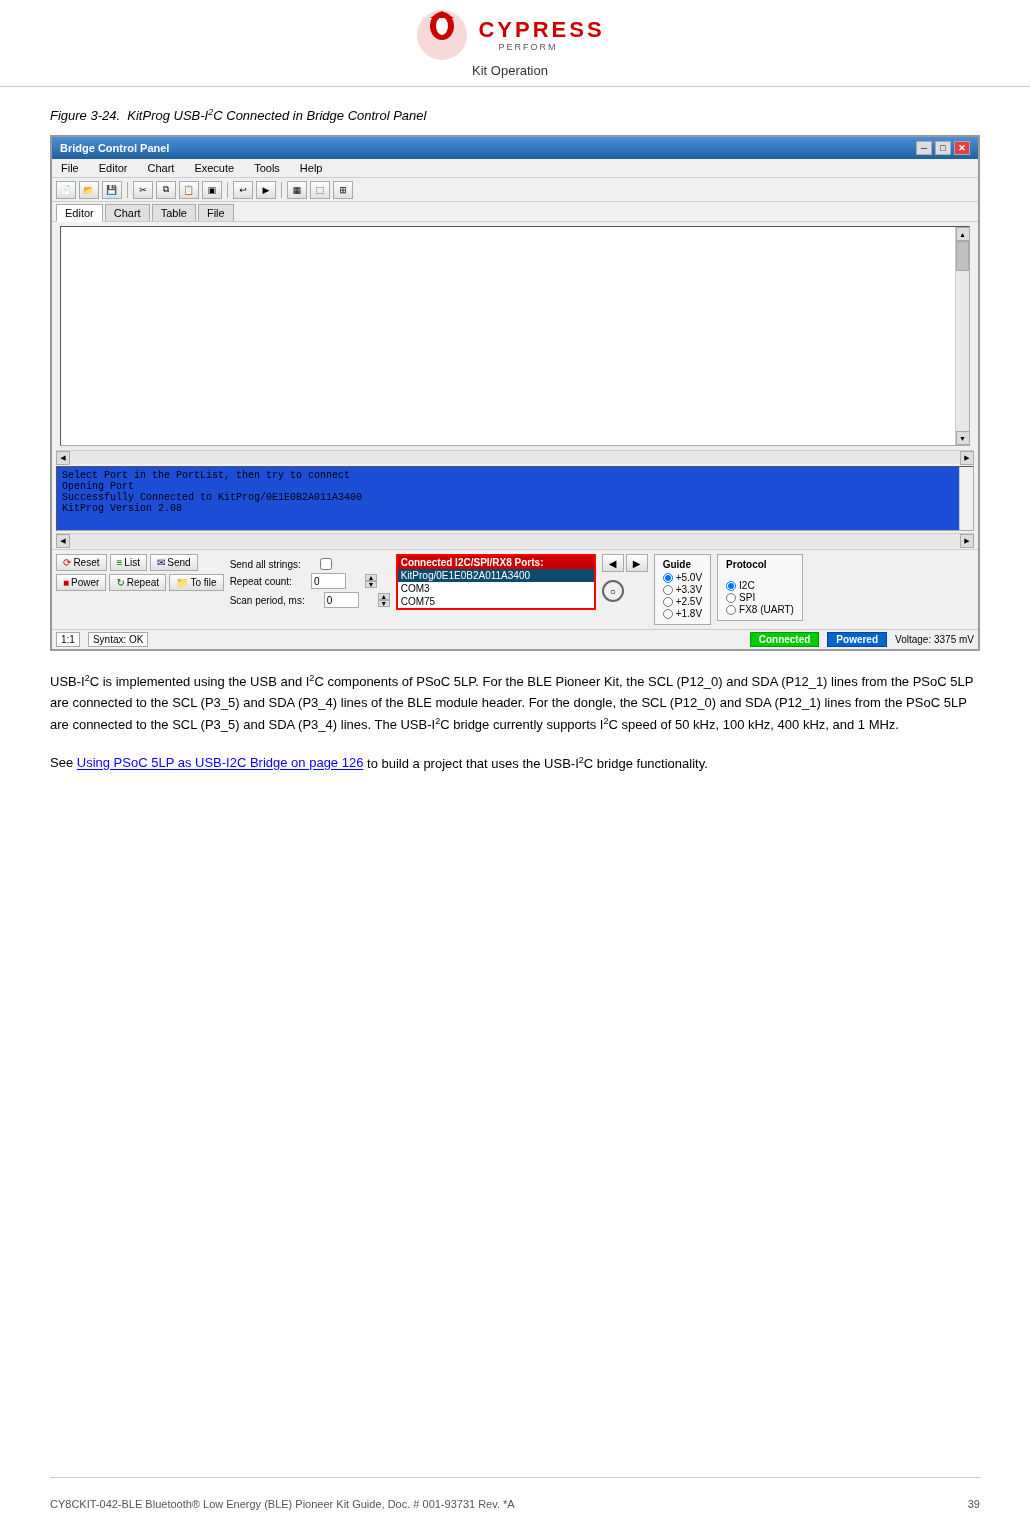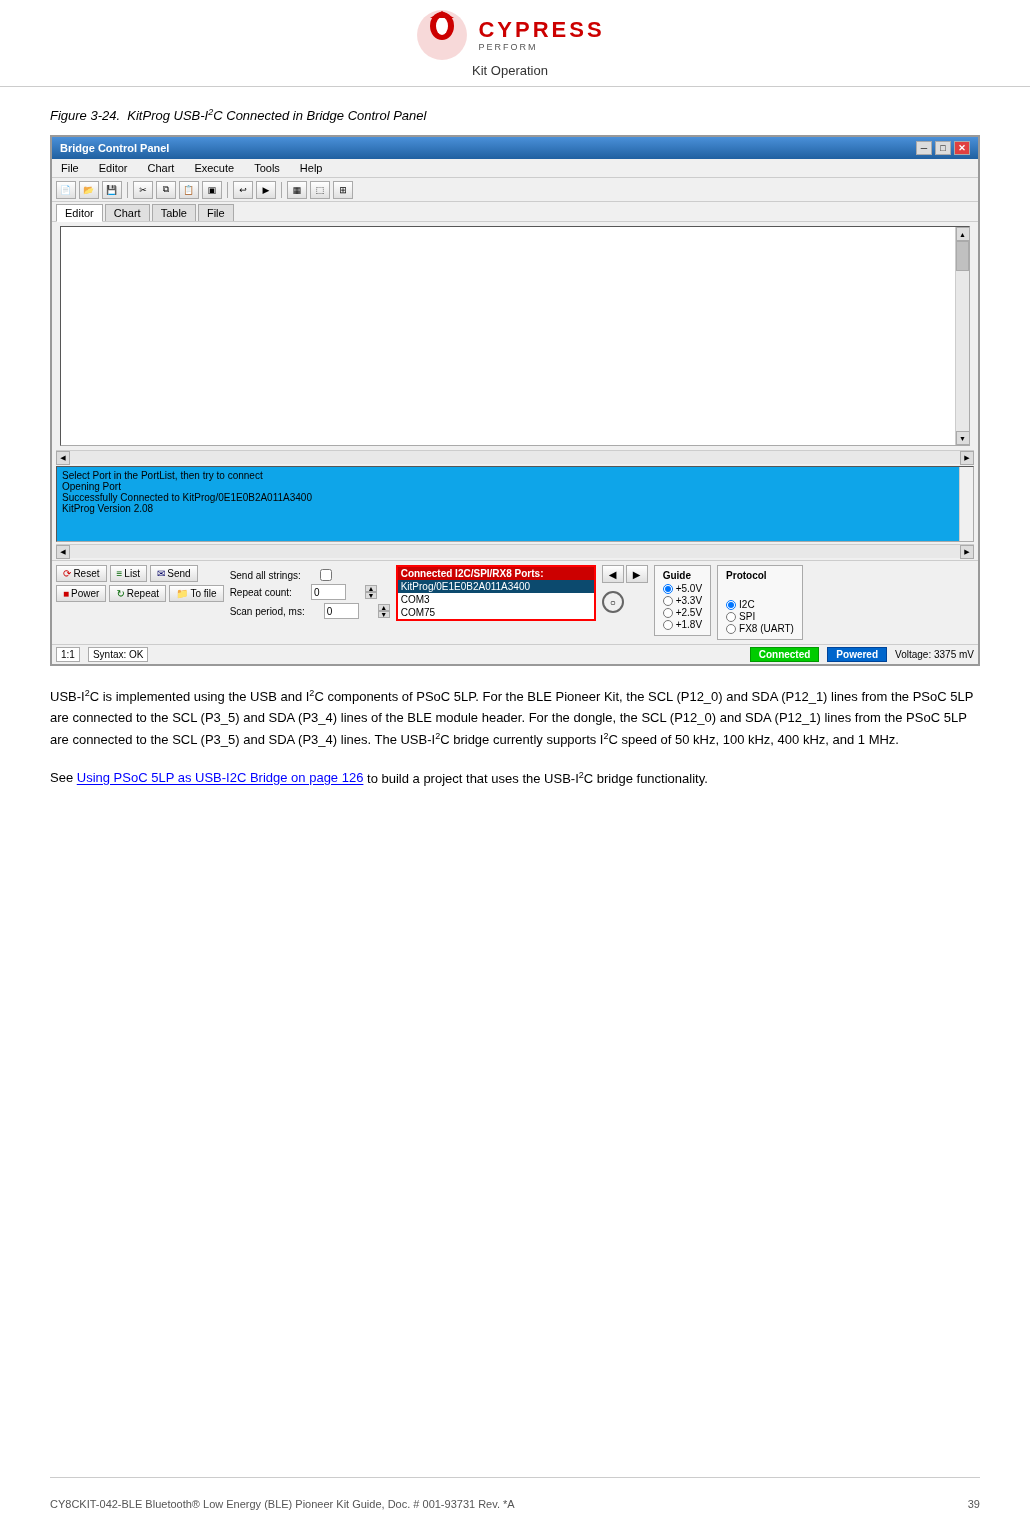--- a/index.html
+++ b/index.html
@@ -39,20 +39,21 @@
       font-size: 22px;
       font-weight: bold;
       color: #c00;
       letter-spacing: 3px;
     }
     .logo-perform {
       font-size: 9px;
       letter-spacing: 2px;
       color: #555;
       margin-top: 2px;
+      margin-left: 20px;
     }
     .page-header-right {
       font-size: 13px;
       color: #333;
     }
 
     
     .page-content {
       padding: 20px 50px 40px 50px;
     }
@@ -233,27 +234,27 @@
       font-size: 7px;
     }
     .scrollbar-h-track {
       flex: 1;
       height: 100%;
       background: #e8e8e8;
     }
 
     
     .win-output {
-      background: #0ea5e9;
+      background: #1d4ed8;
       border: 1px inset #aaa;
       margin: 2px 4px;
-      height: 76px;
+      height: 65px;
       overflow: hidden;
       position: relative;
-      font-family: Liberation Sans, sans-serif;
+      font-family: Liberation Mono, monospace;
       font-size: 10px;
       padding: 3px 5px;
       color: #000;
     }
     .win-output-scrollbar {
       position: absolute;
       right: 0;
       top: 0;
       bottom: 0;
       width: 14px;
@@ -408,21 +409,21 @@
     
     .protocol-group {
       border: 1px solid #aaa;
       padding: 4px 8px;
       font-size: 10px;
       background: #f8f8f8;
     }
     .protocol-title {
       font-size: 10px;
       font-weight: bold;
-      margin-bottom: 18px;
+      margin-bottom: 10px;
     }
 
     
     .win-statusbar {
       background: #f0f0f0;
       border-top: 1px solid #ccc;
       padding: 2px 4px;
       display: flex;
       align-items: center;
       gap: 8px;

